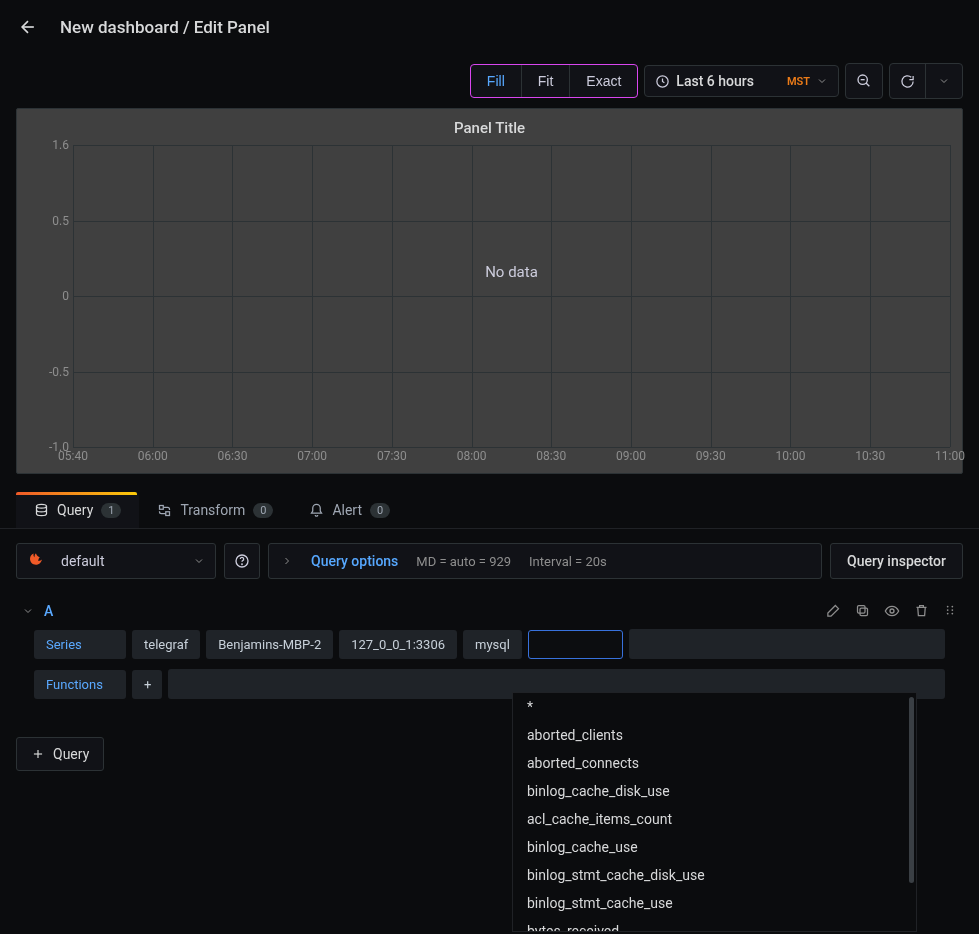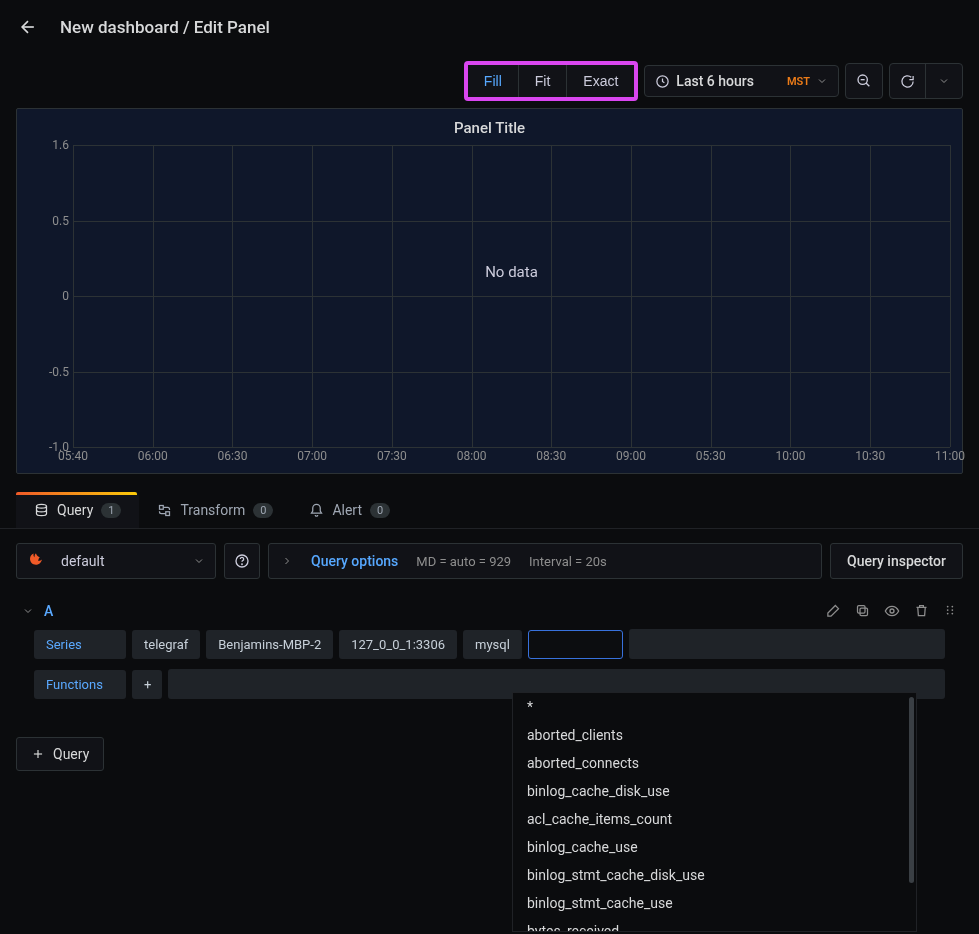--- a/index.html
+++ b/index.html
@@ -24,21 +24,21 @@
   .toolbar {
     height: 54px;
     display: flex;
     align-items: center;
     justify-content: flex-end;
     padding: 0 16px;
     gap: 6px;
   }
   .seg {
     display: flex;
-    border: 4px solid #d946ef;
+    border: 1px solid #d946ef;
     border-radius: 4px;
     overflow: hidden;
     background: #111217;
   }
   .seg button {
     background: transparent;
     border: none;
     color: #ccccdc;
     padding: 8px 16px;
     font-size: 14px;
@@ -57,21 +57,21 @@
     border: 1px solid #2c3235; border-radius: 4px; background: #111217;
     width: 38px; height: 36px; display:flex; align-items:center; justify-content:center; cursor:pointer;
   }
   .iconbtn-split { display:flex; border:1px solid #2c3235; border-radius:4px; background:#111217; }
   .iconbtn-split > div { width:36px; height:34px; display:flex; align-items:center; justify-content:center; cursor:pointer; }
   .iconbtn-split > div:first-child { border-right:1px solid #2c3235; }
 
   .panel {
     margin: 0 16px;
     border: 1px solid #2c3235;
-    background: #0f172a;
+    background: #404040;
     border-radius: 2px;
     padding: 10px 12px 8px;
   }
   .panel-title { text-align:center; font-size: 15px; font-weight:500; color:#d8d9da; margin-bottom: 8px; }
   .chart { position: relative; height: 320px; }
   .ylabels { position:absolute; left:0; top:0; bottom:18px; width:44px; }
   .ylabel { position:absolute; right:4px; font-size:12px; color:#8e8e8e; transform: translateY(-50%); }
   .plot { position:absolute; left:44px; right:0; top:0; bottom:18px; }
   .grid { position:absolute; inset:0; }
   .hline { position:absolute; left:0; right:0; border-top:1px solid #2c3235; }
@@ -231,21 +231,21 @@
     </div>
     <div class="xlabels">
       <div class="xlabel" style="left:0%">05:40</div>
       <div class="xlabel" style="left:9.09%">06:00</div>
       <div class="xlabel" style="left:18.18%">06:30</div>
       <div class="xlabel" style="left:27.27%">07:00</div>
       <div class="xlabel" style="left:36.36%">07:30</div>
       <div class="xlabel" style="left:45.45%">08:00</div>
       <div class="xlabel" style="left:54.54%">08:30</div>
       <div class="xlabel" style="left:63.63%">09:00</div>
-      <div class="xlabel" style="left:72.72%">05:30</div>
+      <div class="xlabel" style="left:72.72%">09:30</div>
       <div class="xlabel" style="left:81.81%">10:00</div>
       <div class="xlabel" style="left:90.90%">10:30</div>
       <div class="xlabel" style="left:100%">11:00</div>
     </div>
   </div>
 </div>
 
 
 <div class="tabs">
   <div class="tab-accent"></div>

